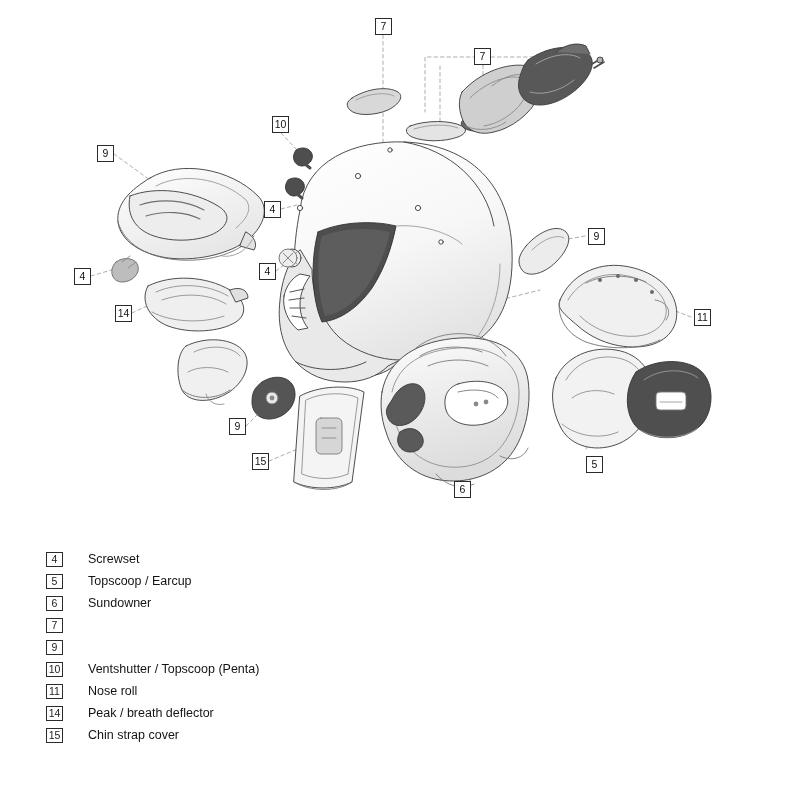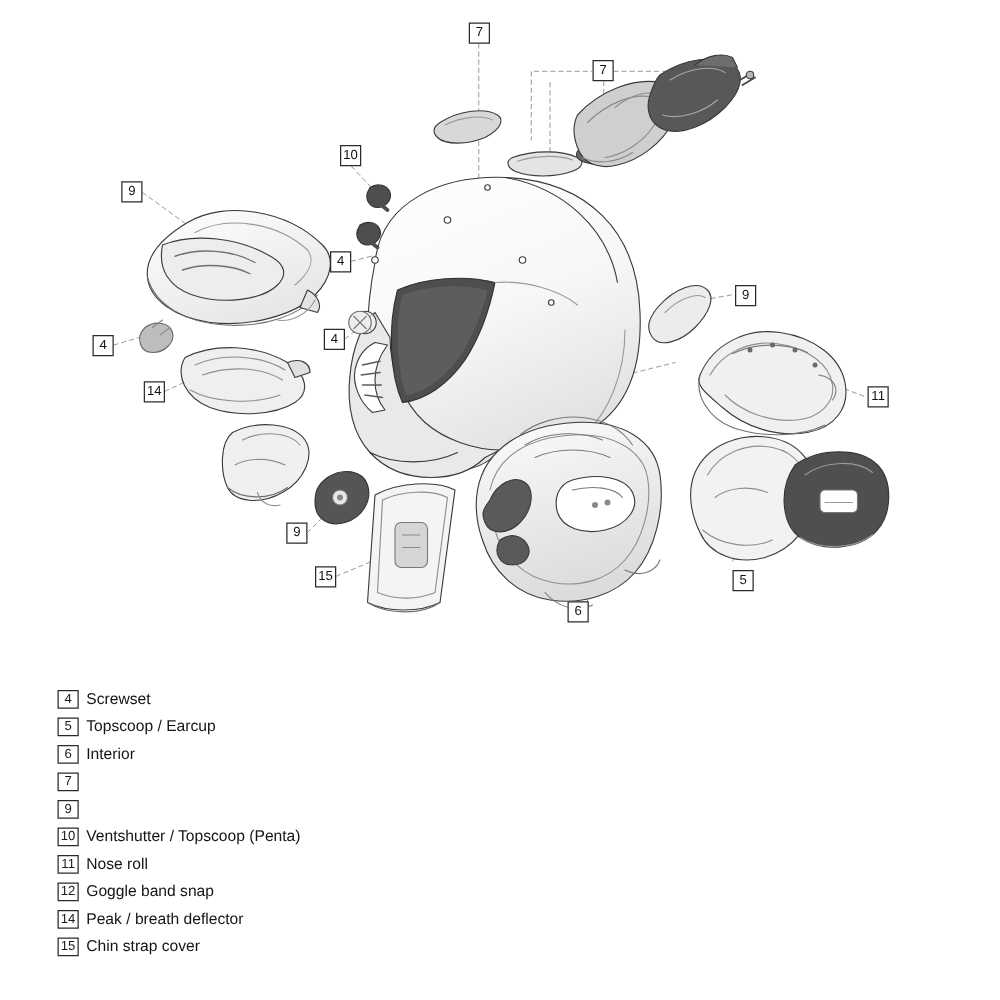--- a/index.html
+++ b/index.html
@@ -56,21 +56,21 @@
     height: 15px;
     border: 1px solid #2b2b2b;
     background: #fff;
     font-size: 10.5px;
     line-height: 13px;
     text-align: center;
     box-sizing: border-box;
     flex: 0 0 auto;
   }
   .legend-label {
-    margin-left: 6px;
+    margin-left: 25px;
     font-size: 12.5px;
     color: #141414;
     white-space: nowrap;
   }
 </style>
 </head>
 <body>
 
 <div id="diagram-root">
 
@@ -331,41 +331,37 @@
     <div class="legend-row">
       <div class="legend-num">4</div>
       <div class="legend-label">Screwset</div>
     </div>
     <div class="legend-row">
       <div class="legend-num">5</div>
       <div class="legend-label">Topscoop / Earcup</div>
     </div>
     <div class="legend-row">
       <div class="legend-num">6</div>
-      <div class="legend-label">Interior</div>
+      <div class="legend-label">Sundowner</div>
     </div>
     <div class="legend-row">
       <div class="legend-num">7</div>
     </div>
     <div class="legend-row">
       <div class="legend-num">9</div>
     </div>
     <div class="legend-row">
       <div class="legend-num">10</div>
       <div class="legend-label">Ventshutter / Topscoop (Penta)</div>
     </div>
     <div class="legend-row">
       <div class="legend-num">11</div>
       <div class="legend-label">Nose roll</div>
     </div>
     <div class="legend-row">
-      <div class="legend-num">12</div>
-      <div class="legend-label">Goggle band snap</div>
-    </div>
-    <div class="legend-row">
       <div class="legend-num">14</div>
       <div class="legend-label">Peak / breath deflector</div>
     </div>
     <div class="legend-row">
       <div class="legend-num">15</div>
       <div class="legend-label">Chin strap cover</div>
     </div>
   </div>
 
 </div>

